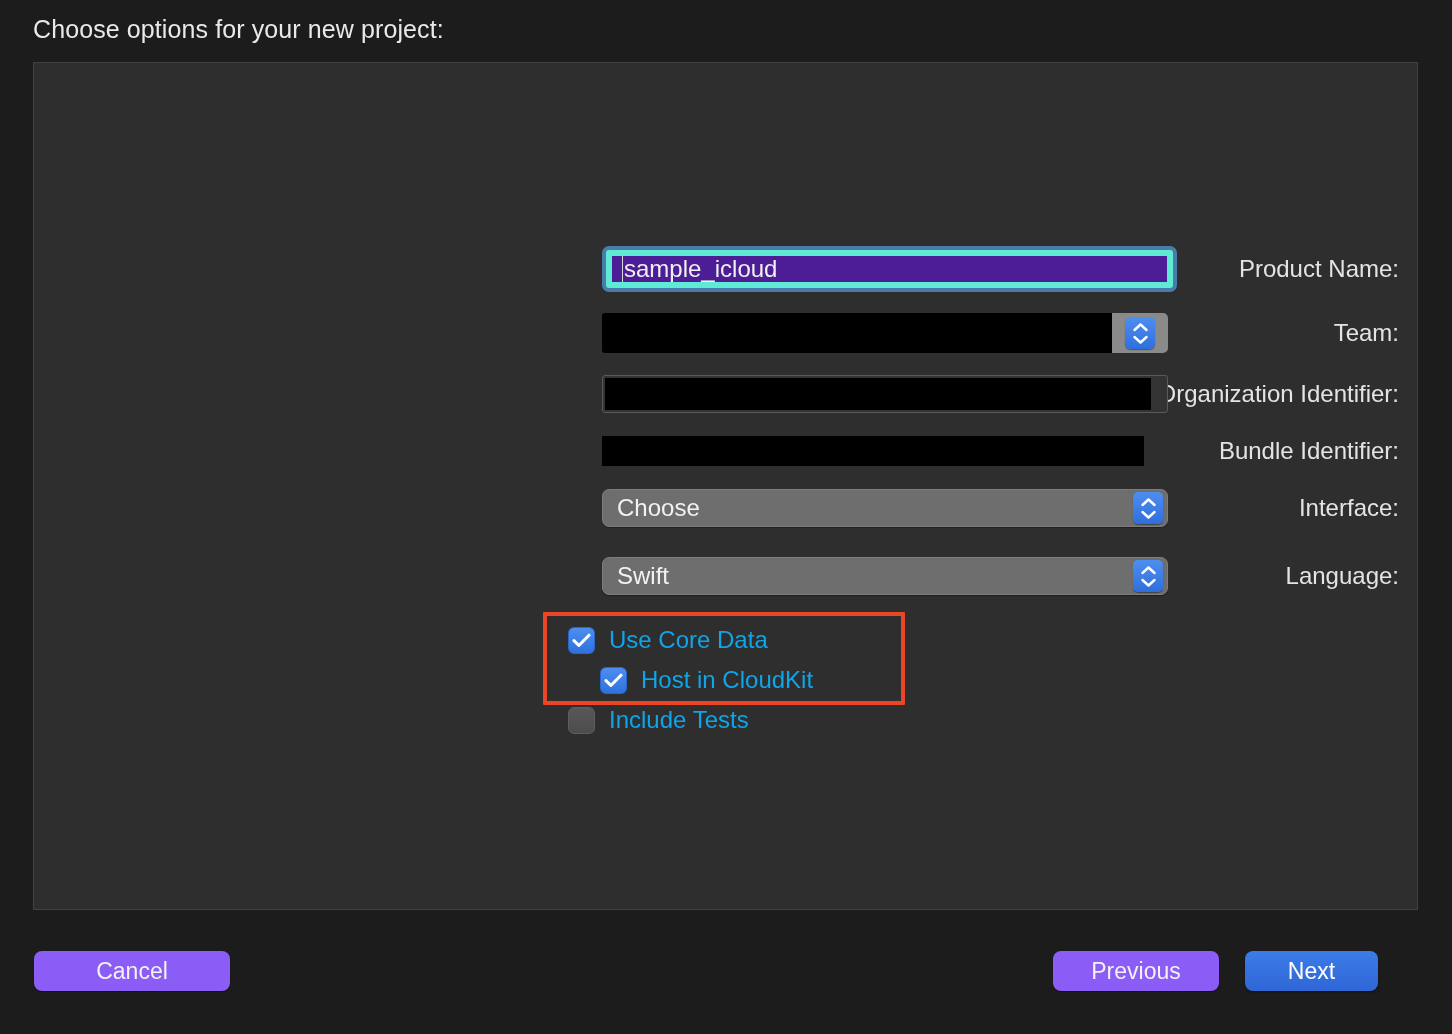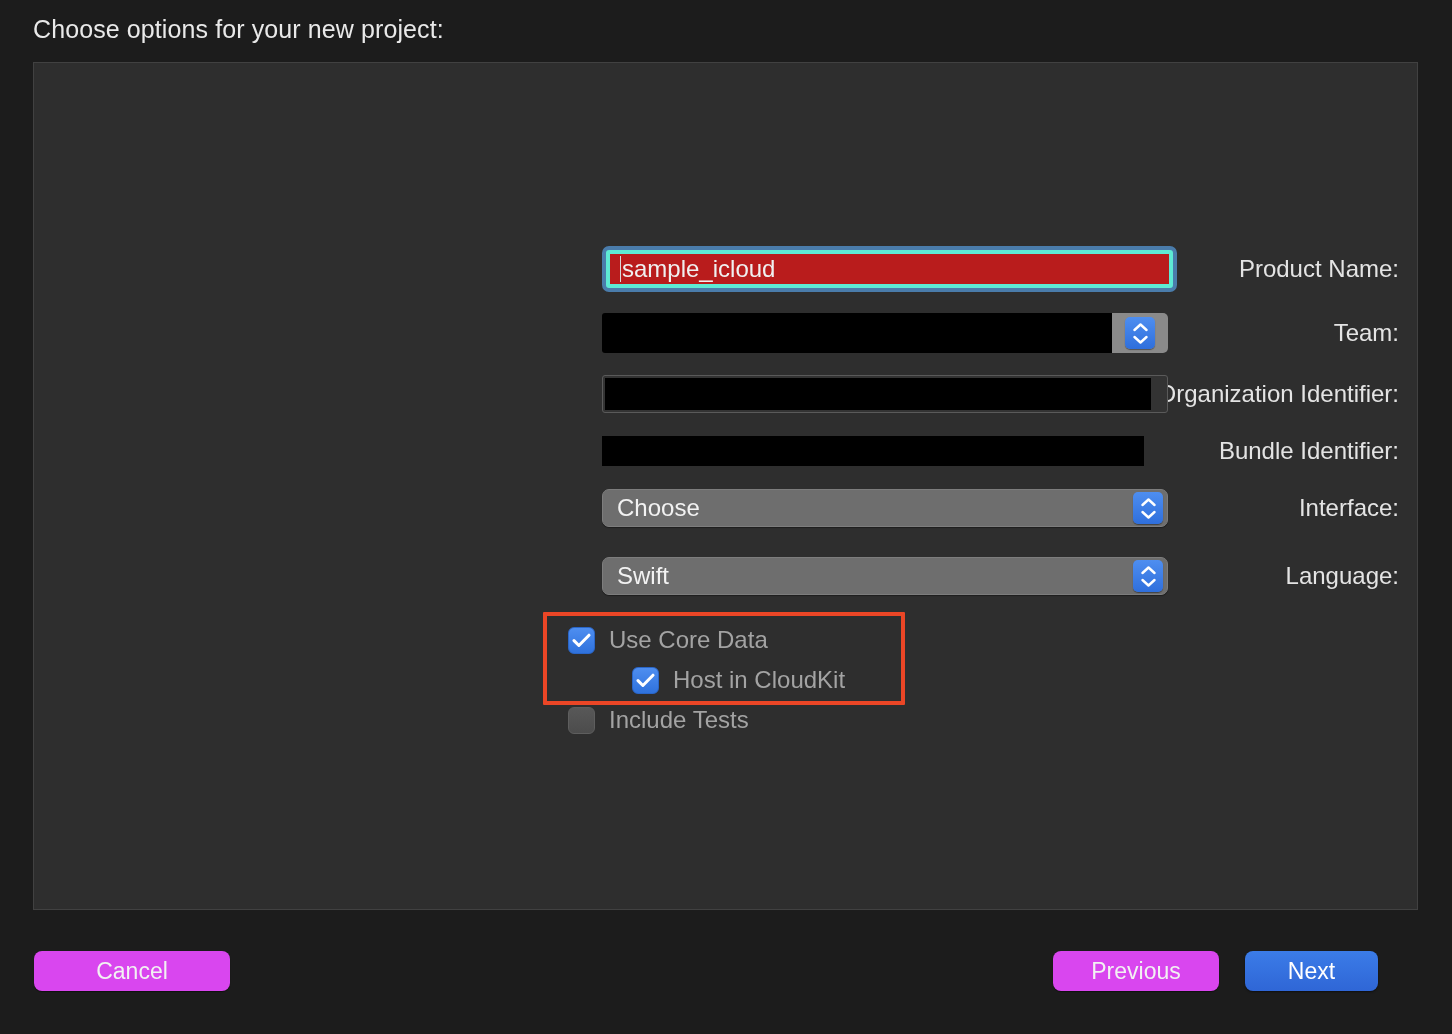--- a/index.html
+++ b/index.html
@@ -69,22 +69,22 @@
     border: 4px solid #4a7cab;
     border-radius: 7px;
     background: #4a7cab;
     padding: 0;
     display: flex;
     align-items: center;
   }
   .textfield-focus .inner {
     flex: 1;
     height: 100%;
-    background: #b91c1c;
-    border: 4px solid #5eead4;
+    background: #4c1d95;
+    border: 6px solid #5eead4;
     border-radius: 3px;
     display: flex;
     align-items: center;
     padding-left: 10px;
     box-sizing: border-box;
   }
   .textfield-focus .value {
     font-size: 24px;
     color: #f0f0f0;
     white-space: nowrap;
@@ -197,21 +197,21 @@
     background: linear-gradient(#4e8ef0, #2f72dd);
     border: 1px solid #2a66c8;
   }
   .cb.off {
     background: linear-gradient(#585858, #4c4c4c);
     border: 1px solid #5e5e5e;
   }
   .cb svg { display: block; }
   .cb-label {
     font-size: 24px;
-    color: #a3a3a3;
+    color: #0ea5e9;
     margin-left: 14px;
     white-space: nowrap;
   }
 
   
   .annotation-box {
     position: absolute;
     border: 4px solid #eb4626;
     box-sizing: border-box;
     pointer-events: none;
@@ -224,21 +224,21 @@
     border-radius: 8px;
     display: flex;
     align-items: center;
     justify-content: center;
     font-size: 23px;
     box-sizing: border-box;
     height: 40px;
     white-space: nowrap;
   }
   .btn.secondary {
-    background: #d946ef;
+    background: #8b5cf6;
     color: #f2f2f2;
     box-shadow: 0 1px 1px rgba(0,0,0,.45);
   }
   .btn.primary {
     background: linear-gradient(#3b7ce8, #2f66d6);
     color: #ffffff;
     box-shadow: 0 1px 2px rgba(0,0,0,.5);
   }
 </style>
 </head>
@@ -335,21 +335,21 @@
 
   <div class="checkbox-row" style="left:534px;top:563px;">
     <span class="cb on">
       <svg width="19" height="15" viewBox="0 0 19 15">
           <path d="M2 7.6 L6.9 12.5 L17 2.2" fill="none" stroke="#ffffff" stroke-width="3" stroke-linecap="round" stroke-linejoin="round"></path>
         </svg>
     </span>
     <span class="cb-label">Use Core Data</span>
   </div>
 
-  <div class="checkbox-row" style="left:598px;top:603px;">
+  <div class="checkbox-row" style="left:566px;top:603px;">
     <span class="cb on">
       <svg width="19" height="15" viewBox="0 0 19 15">
           <path d="M2 7.6 L6.9 12.5 L17 2.2" fill="none" stroke="#ffffff" stroke-width="3" stroke-linecap="round" stroke-linejoin="round"></path>
         </svg>
     </span>
     <span class="cb-label">Host in CloudKit</span>
   </div>
 
   <div class="checkbox-row" style="left:534px;top:643px;">
     <span class="cb off"></span>

